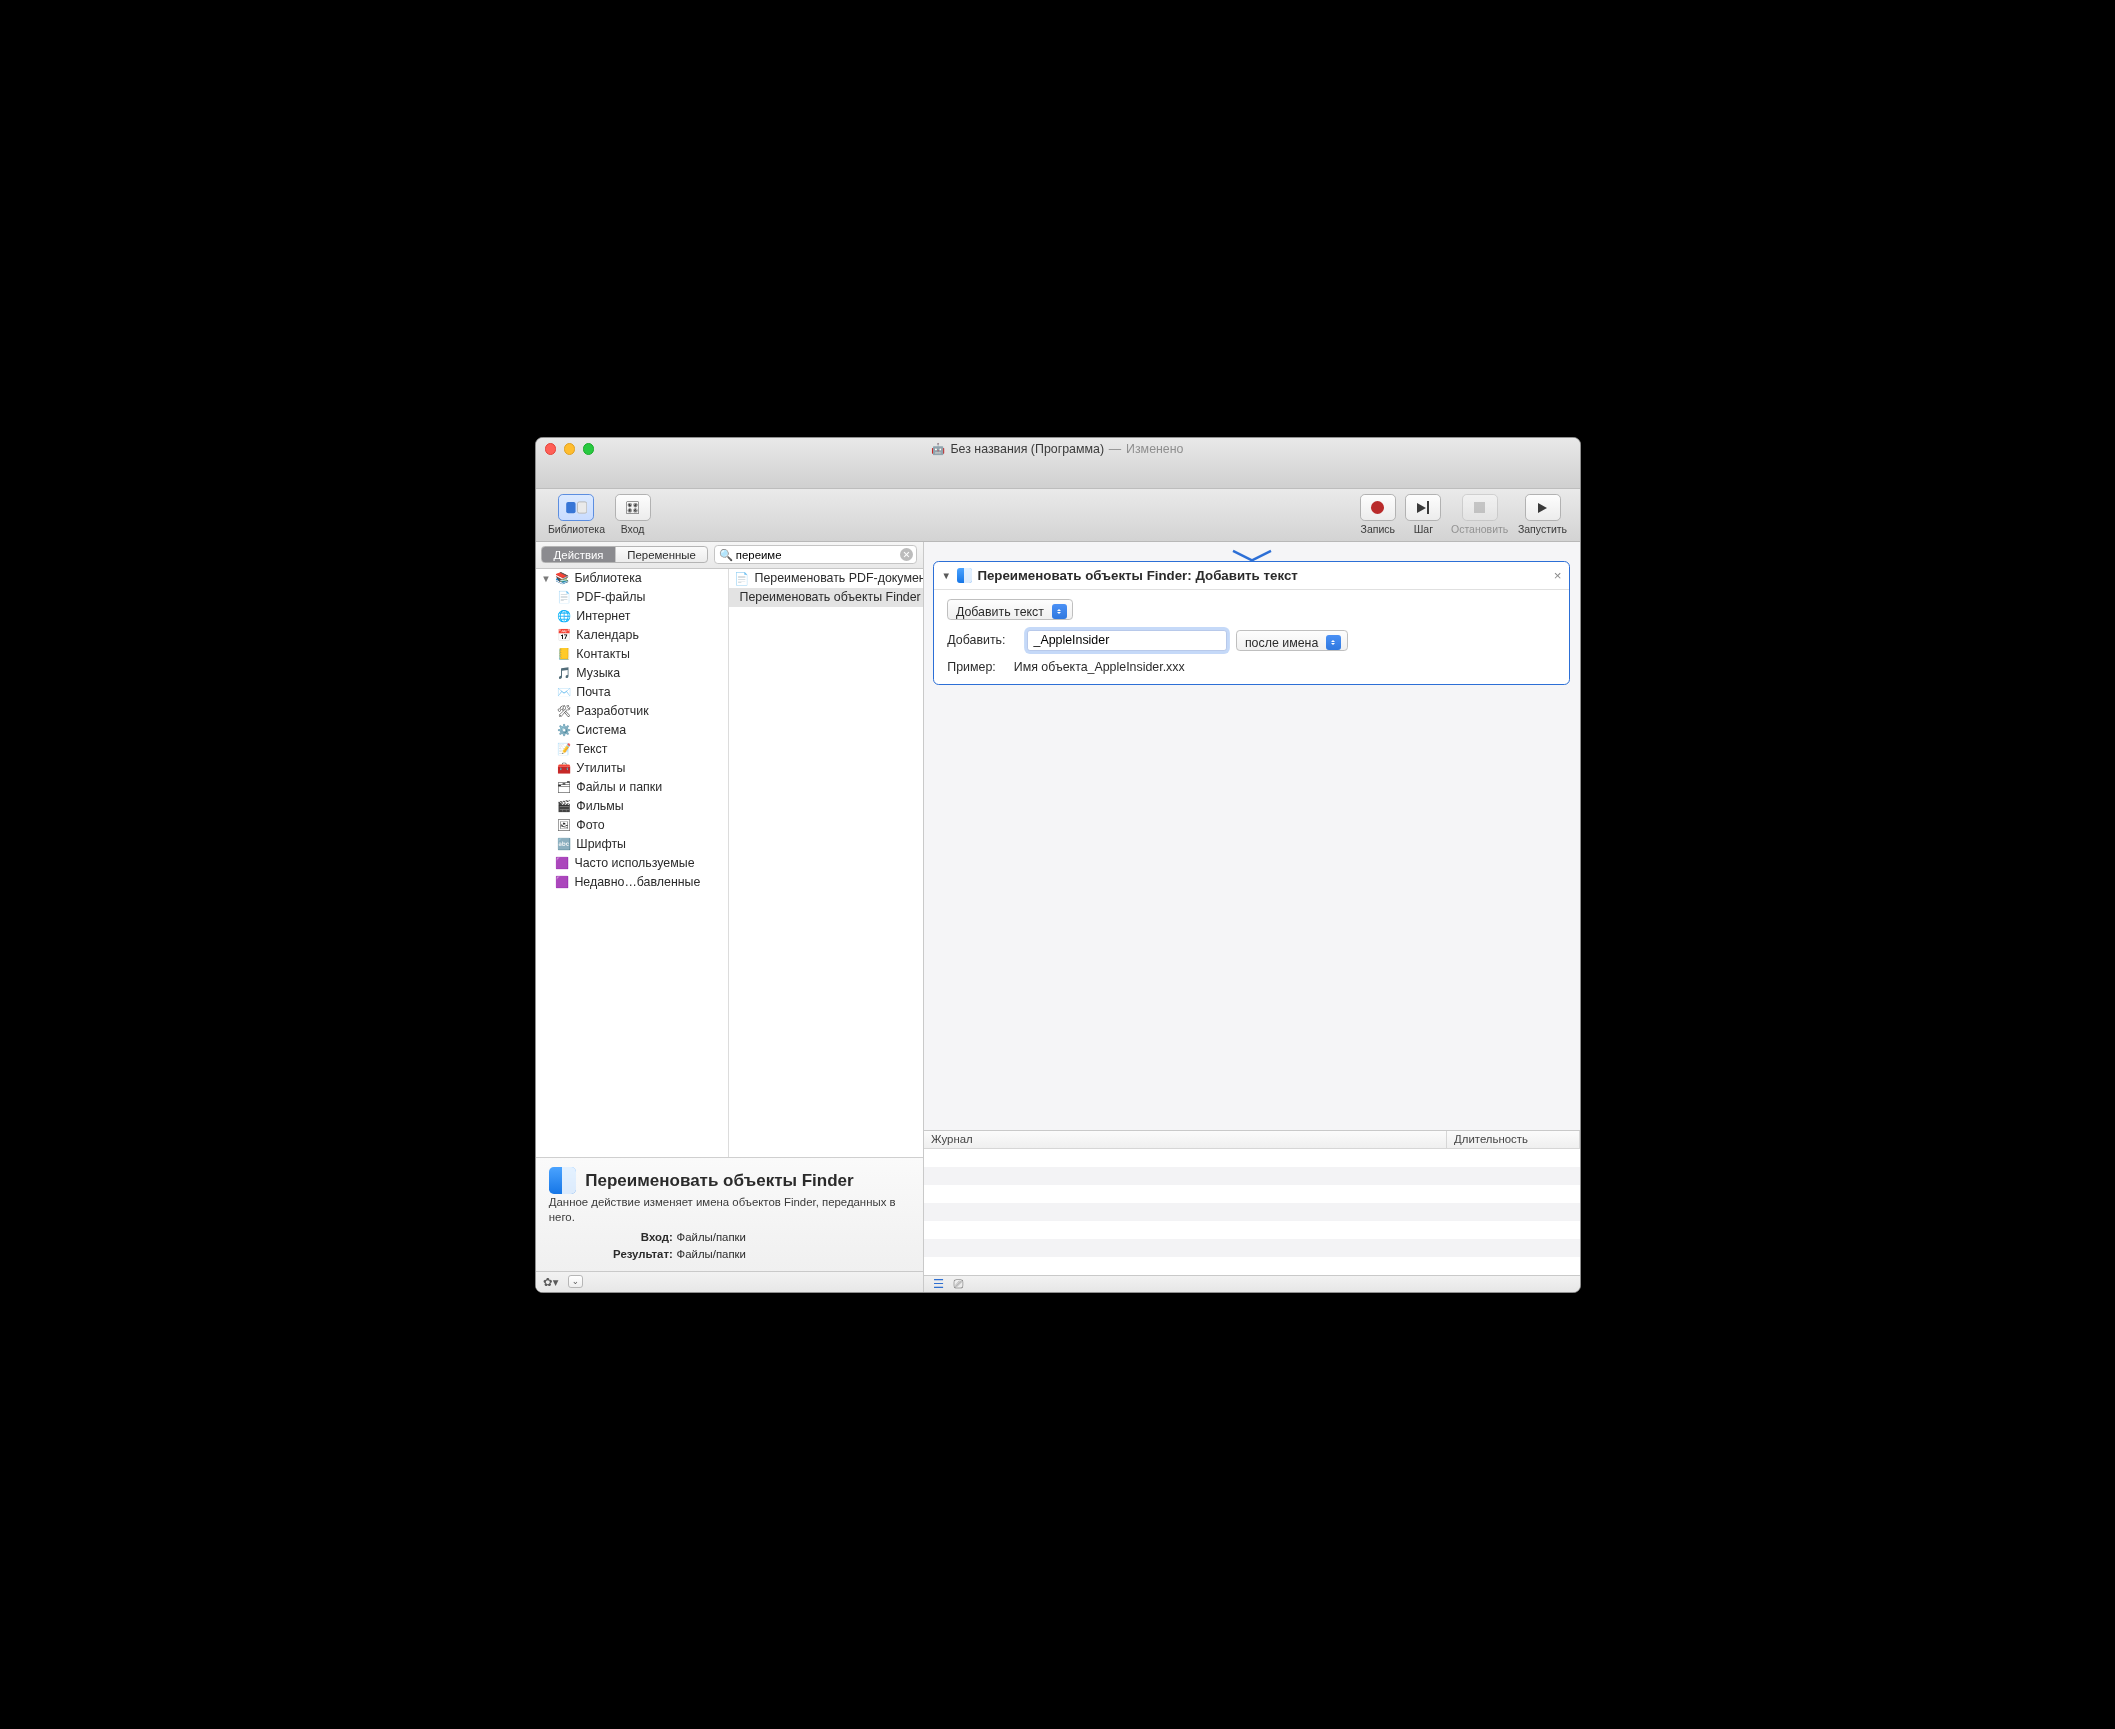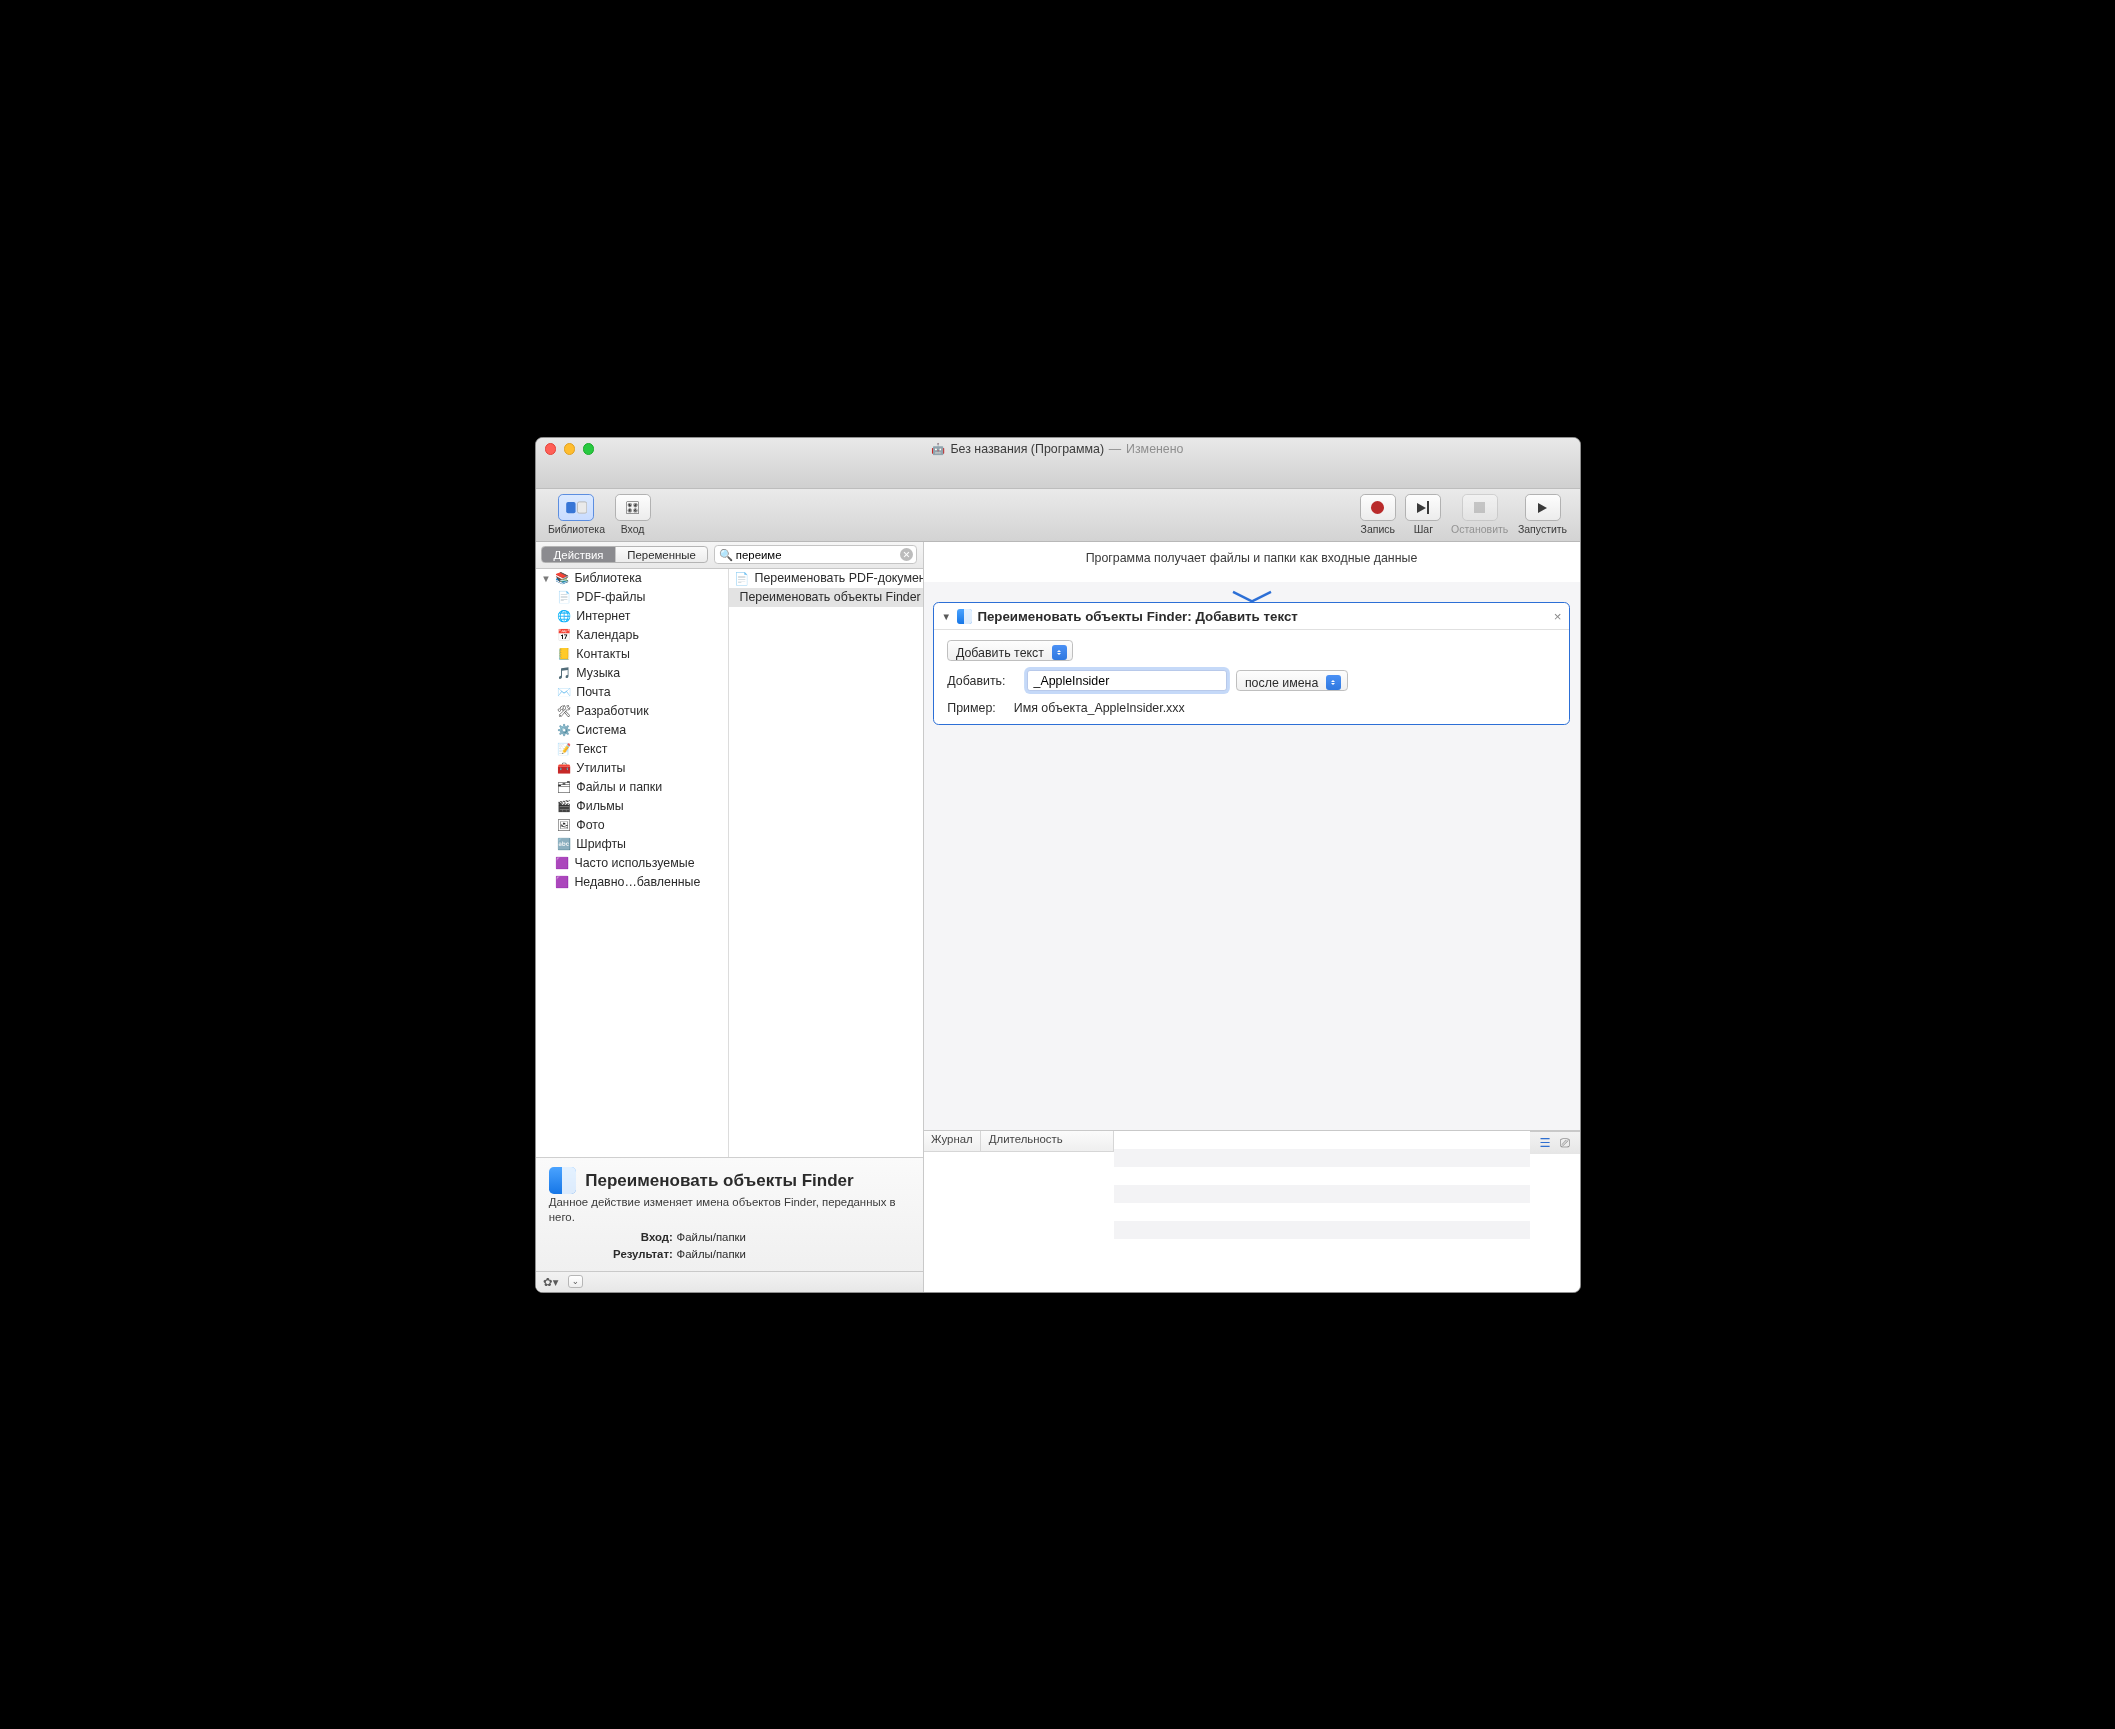--- a/index.html
+++ b/index.html
@@ -176,21 +176,21 @@
     height:21px;border:1px solid #b8c9ea;border-radius:2.9px;background:#fff;
     padding:1px 5.7px;font-size:12.4px;width:200px;box-shadow:0 0 0 2.9px rgba(88,147,234,.35);
     outline:none;
   }
   .card-foot{
     border-top:1px solid #e0e0e0;background:#fbfbfb;
     display:flex;gap:21px;padding:5.7px 13.3px;color:#555;
   }
   .log-area{
     height:162px;background:#fff;border-top:1px solid #c9c9c9;
-    display:flex;flex-direction:row;
+    display:flex;flex-direction:column;
   }
   .log-head{
     height:21px;display:flex;align-items:stretch;background:linear-gradient(#fbfbfb,#efefef);
     border-bottom:1px solid #d6d6d6;font-size:11.4px;color:#444;
   }
   .log-head .ch{padding:2.9px 7.6px;border-right:1px solid #d6d6d6;}
   .log-head .ch.j{flex:1;}
   .log-head .ch.d{width:133px;}
   .log-body{flex:1;}
   .log-body .r{height:18px;}
@@ -397,21 +397,20 @@
           </div>
       </div>
 
       <div class="status">
         <span>✿▾</span>
         <span class="toggle">⌄</span>
       </div>
     </div>
 
     <div class="right-pane">
-      <div class="rp-head">Программа получает файлы и папки как входные данные</div>
       <div class="wf-area">
         <div class="connector">
           <svg width="42" height="13.3" viewBox="0 0 44 14">
               <path d="M2 2 L22 12 L42 2" fill="none" stroke="#2c6fd6" stroke-width="2.5"></path>
             </svg>
         </div>
         <div class="card">
           <div class="card-head">
             <span class="tri">▼</span>
             <span class="mini-finder"></span>

